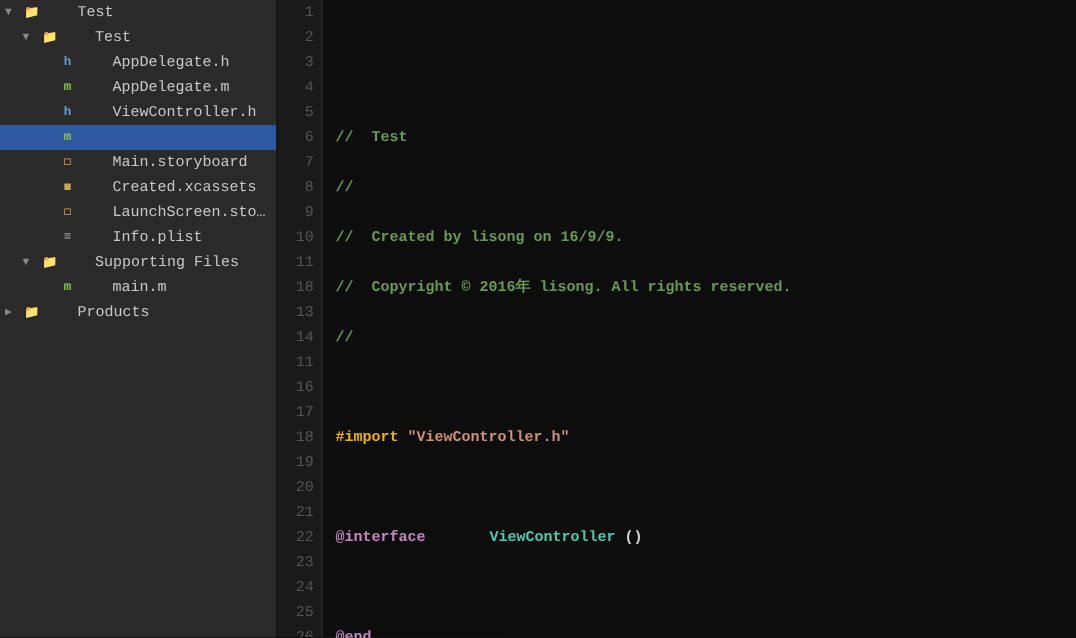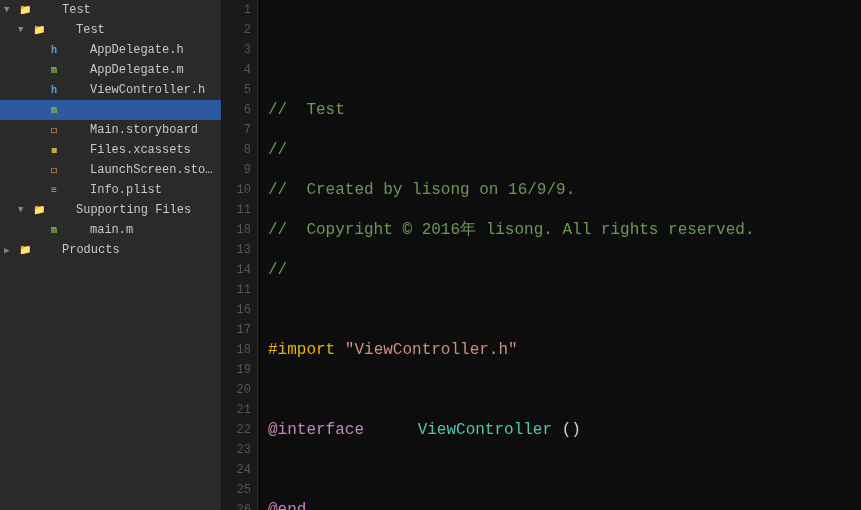--- a/index.html
+++ b/index.html
@@ -97,24 +97,25 @@
     .line-num {
       display: block;
       height: 20px;
       line-height: 20px;
     }
 
     #code-content {
       flex: 1;
       overflow: auto;
       padding-left: 10px;
-      font-size: 16px;
+      font-size: 12px;
       line-height: 20px;
       color: #c8c8c8;
       white-space: pre;
+      font-weight: bold;
     }
 
     .code-line {
       display: block;
       height: 20px;
       line-height: 20px;
     }
 
     
     .c-comment { color: #6a9955; }
@@ -174,21 +175,21 @@
     <span class="indent" style="width:28px"></span>
     <span class="arrow"></span>
     <span class="file-icon icon-storyboard">◻</span>
     <span class="item-label">Main.storyboard</span>
   </div>
 
   <div class="tree-item" style="padding-left:4px;">
     <span class="indent" style="width:28px"></span>
     <span class="arrow"></span>
     <span class="file-icon icon-xcassets">◼</span>
-    <span class="item-label">Files.xcassets</span>
+    <span class="item-label">Created.xcassets</span>
   </div>
 
   <div class="tree-item" style="padding-left:4px;">
     <span class="indent" style="width:28px"></span>
     <span class="arrow"></span>
     <span class="file-icon icon-storyboard">◻</span>
     <span class="item-label">LaunchScreen.storyboard</span>
   </div>
 
   <div class="tree-item" style="padding-left:4px;">

